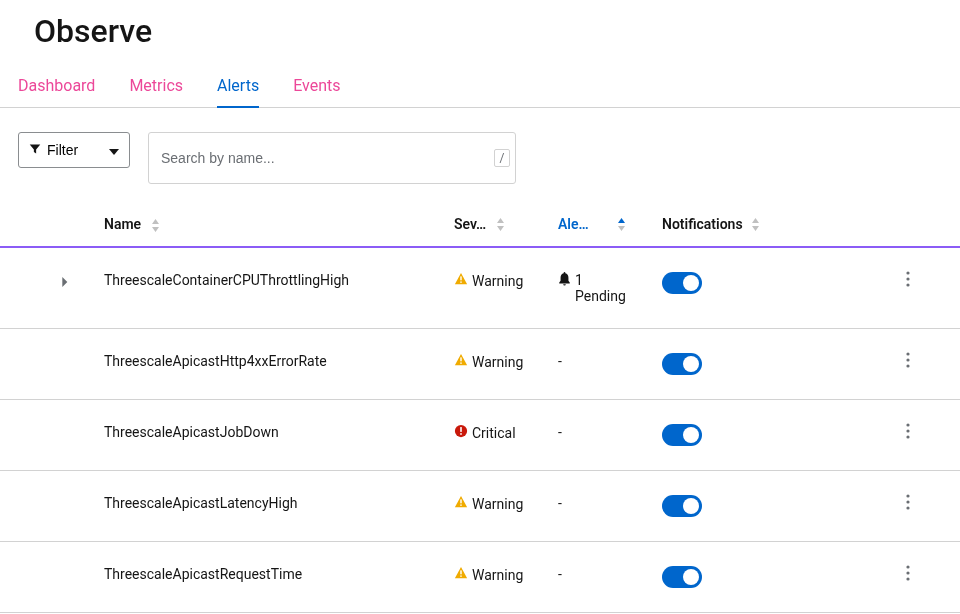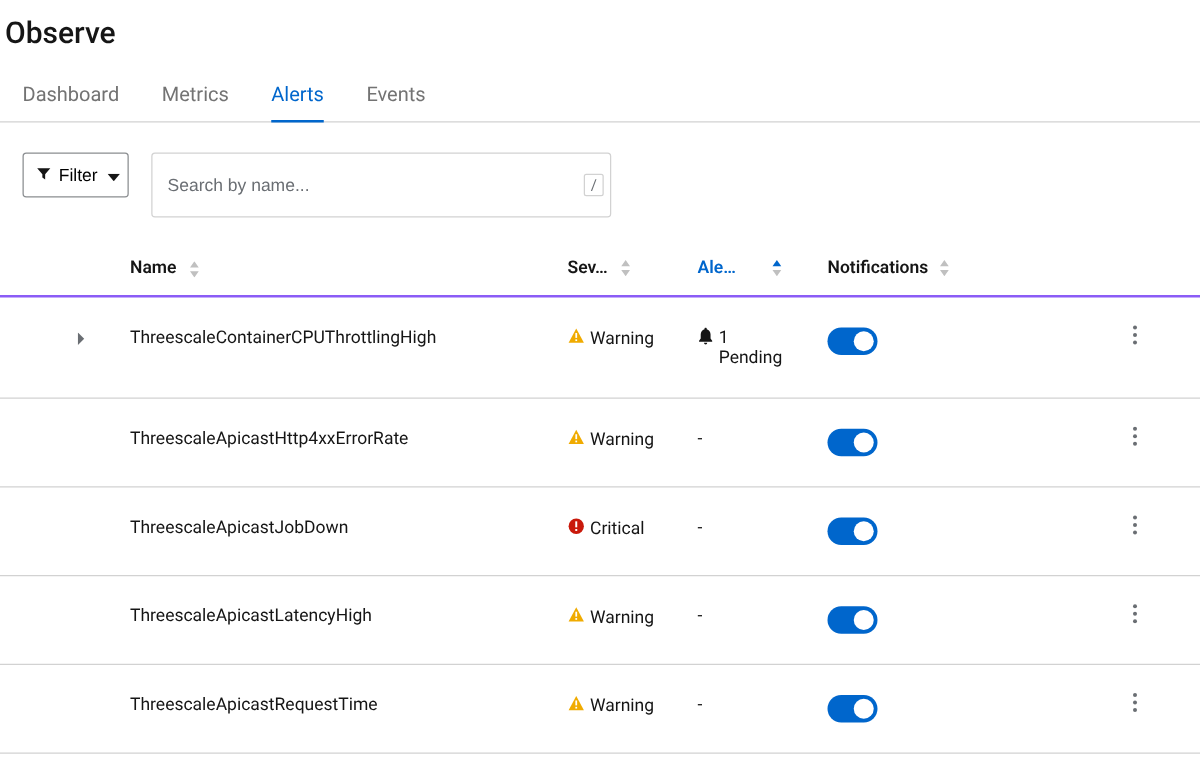--- a/index.html
+++ b/index.html
@@ -10,35 +10,35 @@
     body {
       font-family: -apple-system, BlinkMacSystemFont, "Segoe UI", Roboto, Helvetica, Arial, sans-serif;
       font-size: 14px;
       color: #151515;
       background: #fff;
       width: 960px;
       height: 614px;
       overflow: hidden;
     }
     .page-title {
-      font-size: 24px;
+      font-size: 32px;
       font-weight: 500;
-      padding: 12px 18px 16px 4px;
+      padding: 12px 18px 16px 34px;
       color: #151515;
     }
     .tabs {
       display: flex;
       border-bottom: 1px solid #d2d2d2;
       padding: 0 18px;
     }
     .tab {
       padding: 10px 0 12px 0;
       margin-right: 34px;
       font-size: 16px;
-      color: #737373;
+      color: #ec4899;
       cursor: pointer;
       position: relative;
     }
     .tab.active {
       color: #0066cc;
     }
     .tab.active::after {
       content: '';
       position: absolute;
       left: 0;
@@ -56,21 +56,21 @@
       display: flex;
       align-items: center;
       border: 1px solid #8a8d90;
       border-radius: 3px;
       padding: 6px 10px;
       background: #fff;
       cursor: pointer;
       font-size: 14px;
       gap: 8px;
       height: 36px;
-      width: 85px;
+      width: 112px;
       justify-content: space-between;
     }
     .filter-left {
       display: flex;
       align-items: center;
       gap: 6px;
     }
     .search-wrapper {
       position: relative;
       width: 368px;

